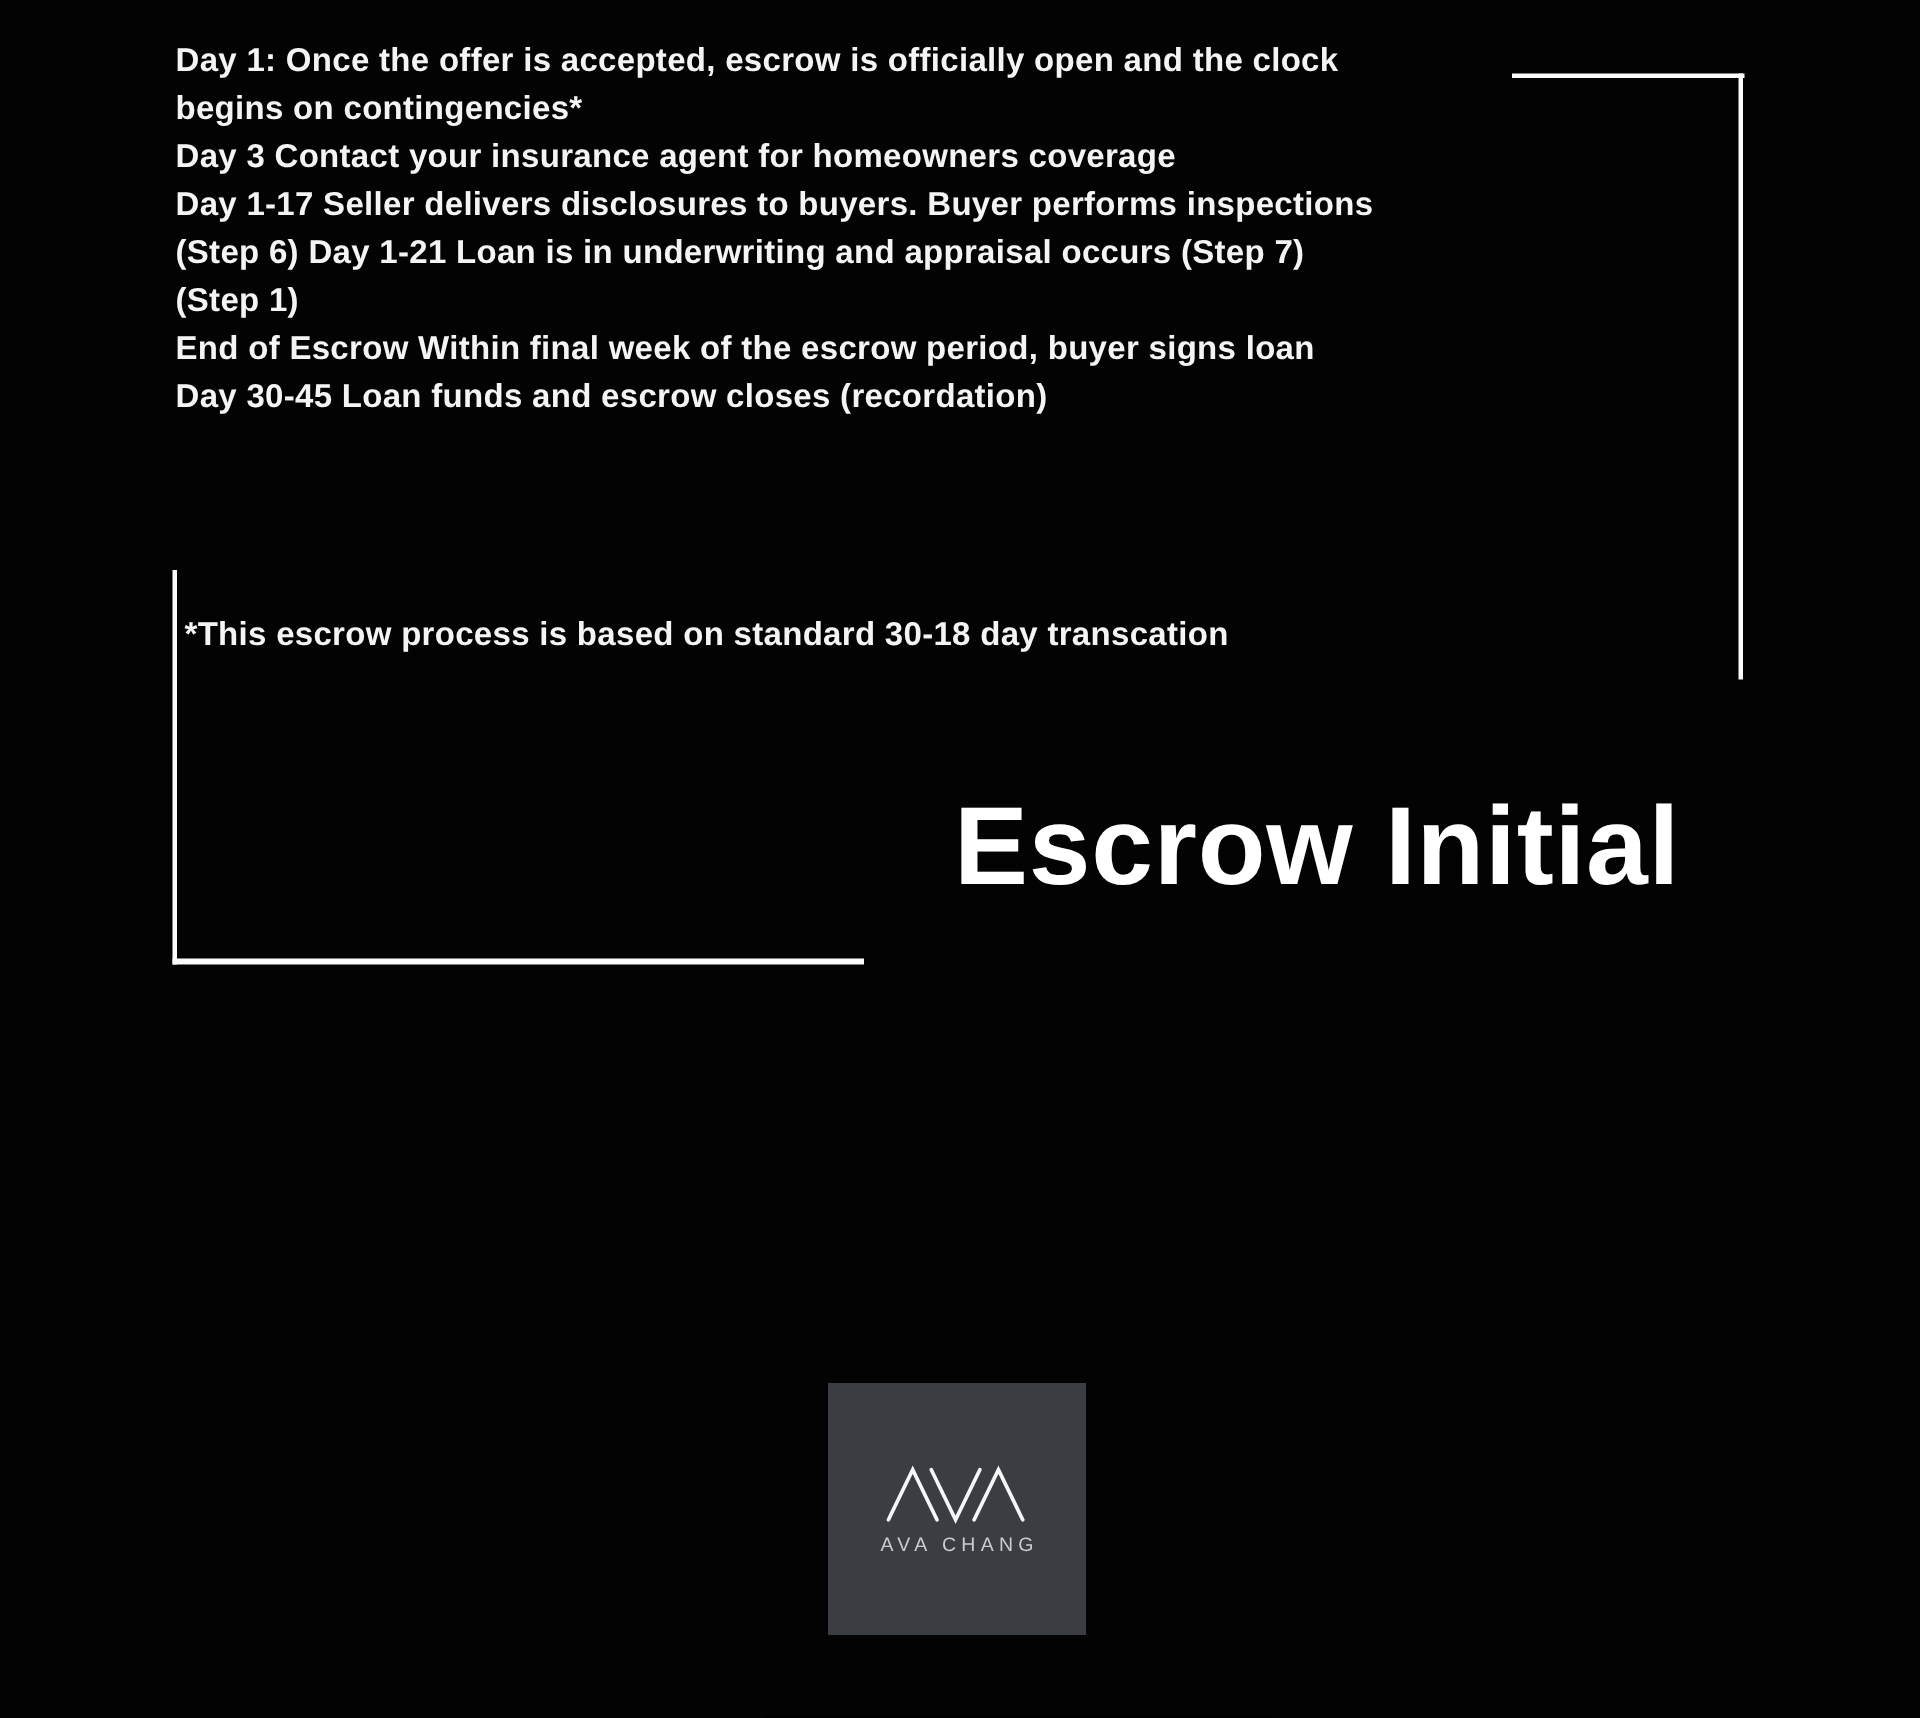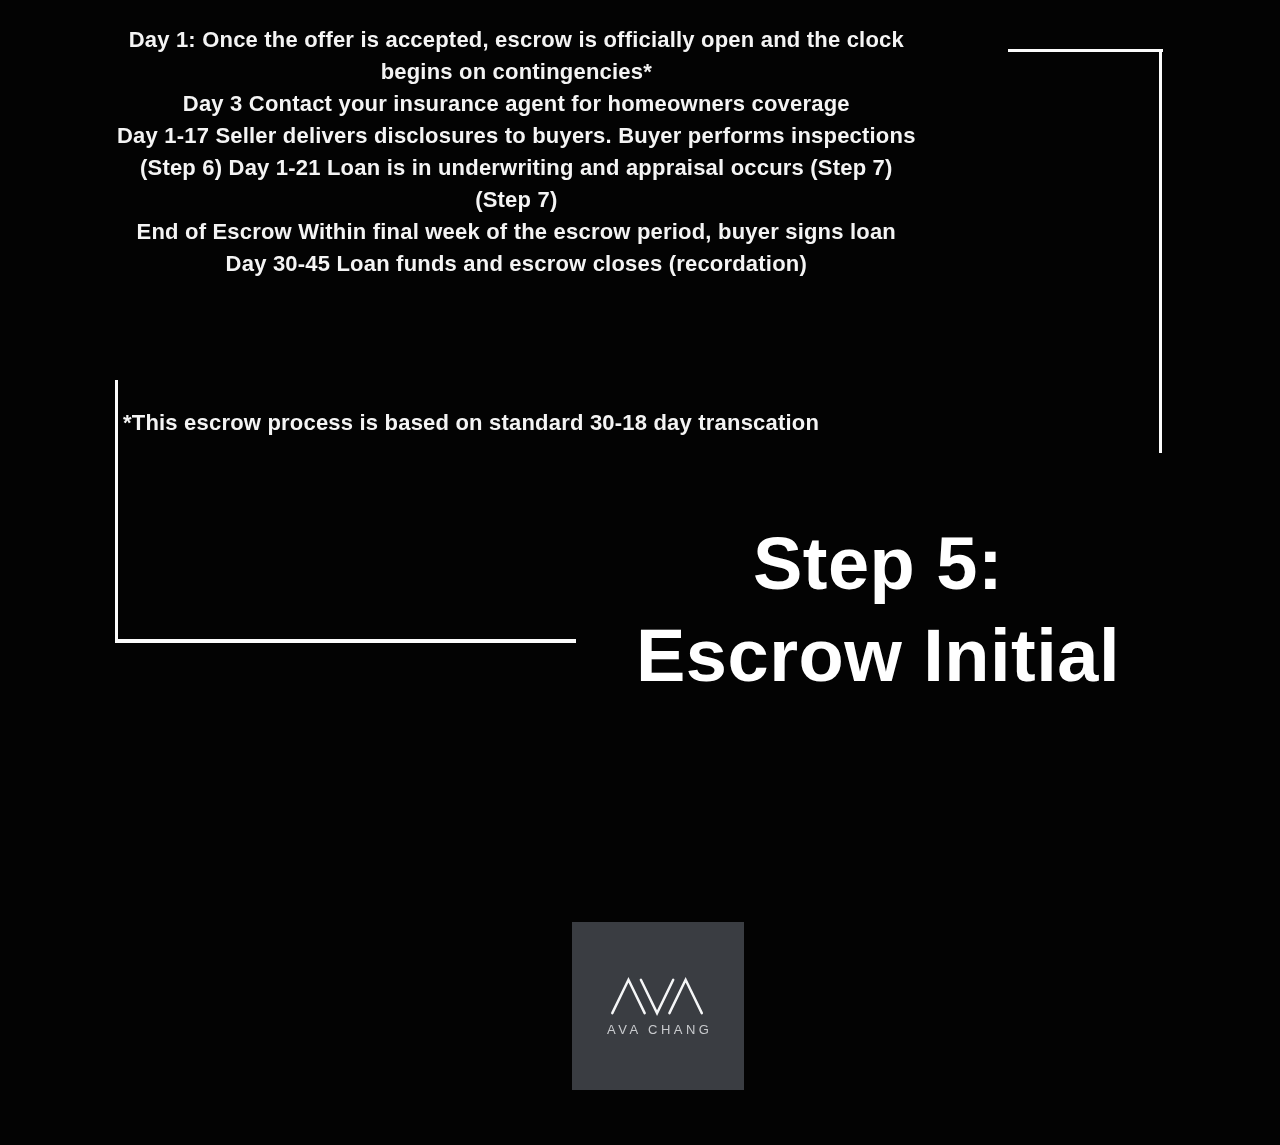--- a/index.html
+++ b/index.html
@@ -7,21 +7,20 @@
     padding: 0;
     background: #000;
   }
   .slide {
     position: relative;
     width: 1280px;
     height: 1145px;
     background: #030303;
     overflow: hidden;
     font-family: "Liberation Sans", sans-serif;
-    text-align: center;
   }
 
   
   .timeline {
     position: absolute;
     left: 117px;
     top: 24px;
     color: #f4f4f4;
     font-size: 22px;
     line-height: 32px;
@@ -68,21 +67,20 @@
     position: absolute;
     left: 552px;
     top: 922px;
     width: 172px;
     height: 168px;
     background: #3a3d42;
     display: flex;
     flex-direction: column;
     align-items: center;
     justify-content: flex-start;
-    margin-left: 20px;
   }
   .logo-mark {
     margin-top: 54px;
     width: 104px;
     height: 40px;
   }
   .logo-mark polyline {
     fill: none;
     stroke: #f5f6f7;
     stroke-width: 2.6;
@@ -103,34 +101,33 @@
 <body>
 
 <div class="slide">
 
   <div class="timeline">
     <div class="tl-line">Day 1: Once the offer is accepted, escrow is officially open and the clock</div>
     <div class="tl-line">begins on contingencies*</div>
     <div class="tl-line">Day 3 Contact your insurance agent for homeowners coverage</div>
     <div class="tl-line">Day 1-17 Seller delivers disclosures to buyers. Buyer performs inspections</div>
     <div class="tl-line">(Step 6) Day 1-21 Loan is in underwriting and appraisal occurs (Step 7)</div>
-    <div class="tl-line">(Step 7)</div>
+    <div class="tl-line">(Step 1)</div>
     <div class="tl-line">End of Escrow Within final week of the escrow period, buyer signs loan</div>
     <div class="tl-line">Day 30-45 Loan funds and escrow closes (recordation)</div>
   </div>
 
   <div class="footnote">*This escrow process is based on standard 30-18 day transcation</div>
 
   <div class="line bracket-right-h"></div>
   <div class="line bracket-right-v"></div>
   <div class="line bracket-left-v"></div>
   <div class="line bracket-left-h"></div>
 
   <div class="title">
-    <div>Step 5:</div>
     <div>Escrow Initial</div>
   </div>
 
   <div class="logo-square">
     <svg class="logo-mark" viewBox="0 0 104 42" xmlns="http://www.w3.org/2000/svg">
       <polyline points="4,39 21,4 38,39"></polyline>
       <polyline points="34,4 51,39 68,4"></polyline>
       <polyline points="64,39 81,4 98,39"></polyline>
     </svg>
     <div class="logo-name">AVA CHANG</div>

